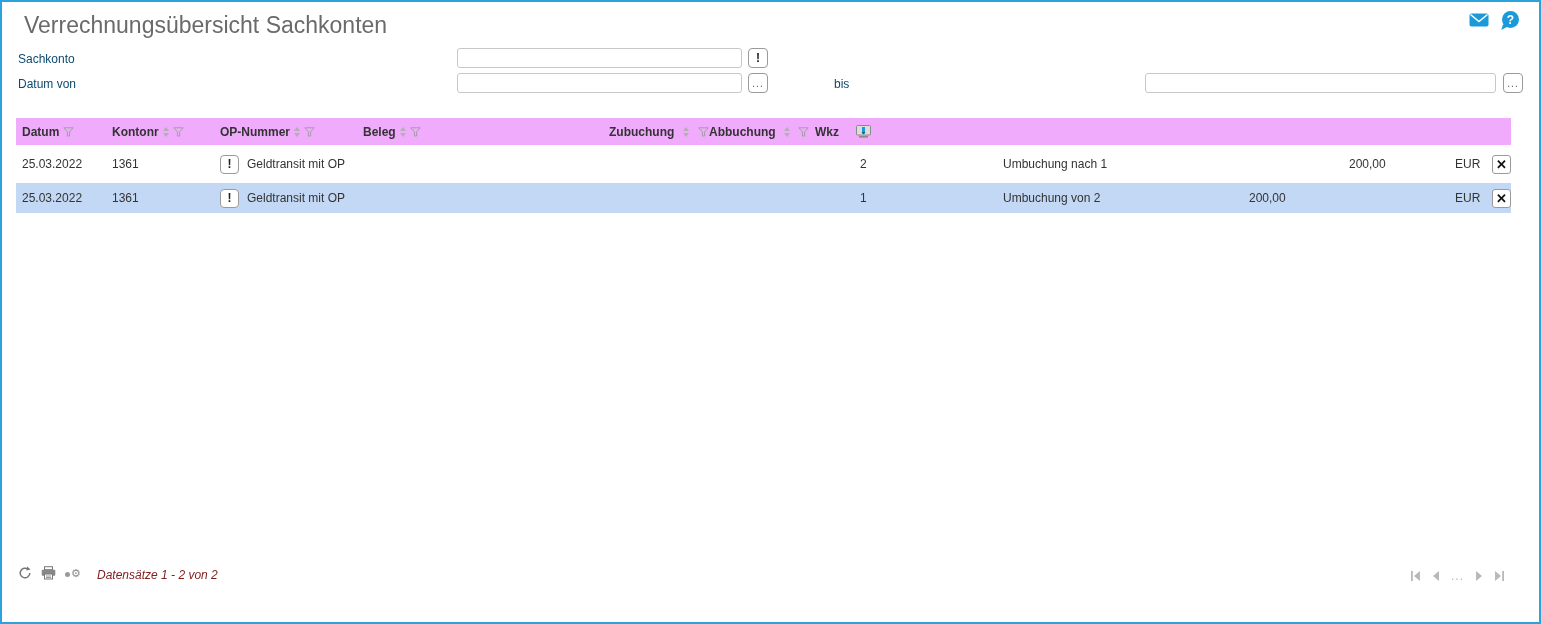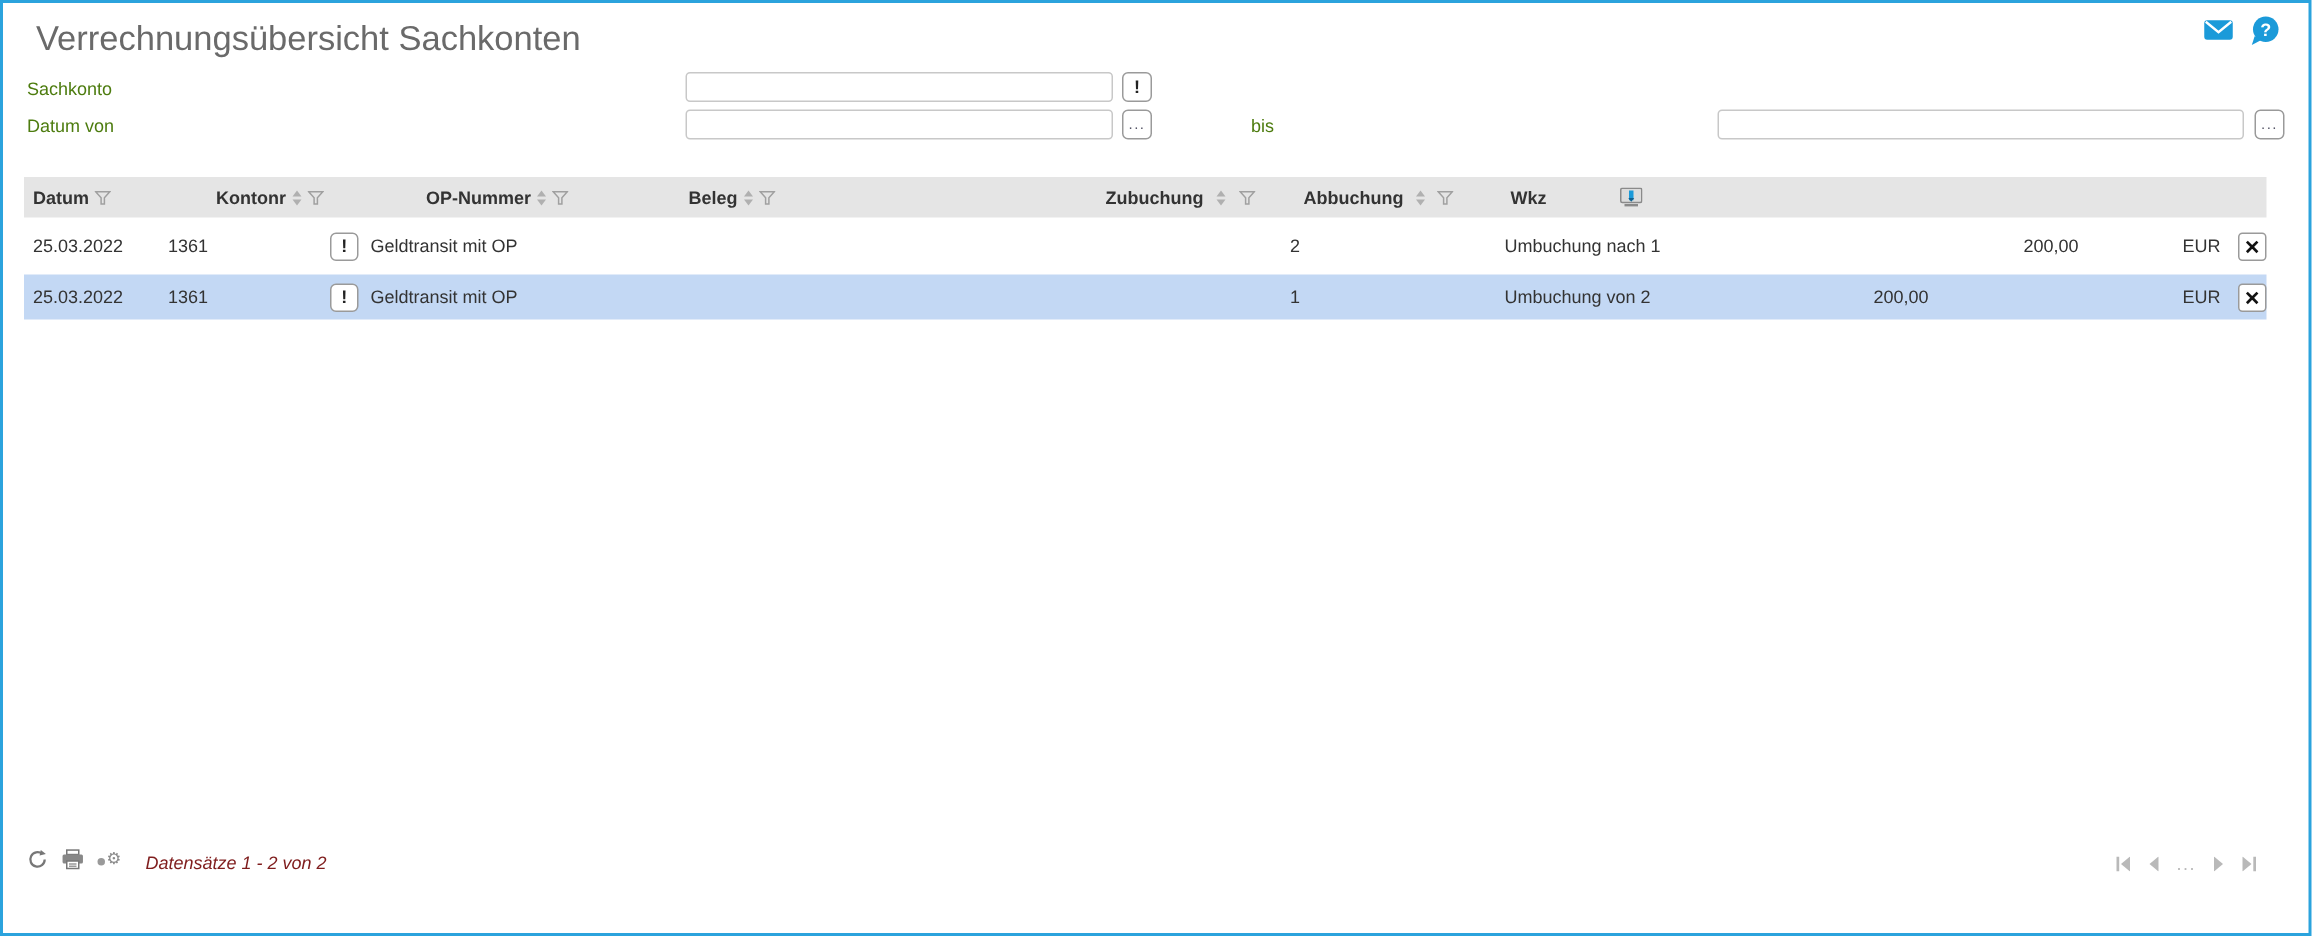--- a/index.html
+++ b/index.html
@@ -23,21 +23,21 @@
     display:flex; align-items:center; justify-content:center; cursor:pointer;
   }
   .help-bubble::after {
     content:""; position:absolute; left:0px; bottom:-3px;
     width:0; height:0;
     border-left:6px solid #1b9ad9; border-bottom:6px solid transparent;
     transform:rotate(18deg);
   }
   .mail-btn { cursor:pointer; display:inline-flex; margin-top:2px; }
 
-  .form-label { position:absolute; font-size:12px; color:#4d7c0f; }
+  .form-label { position:absolute; font-size:12px; color:#0c4a6e; }
   .lbl-sachkonto { left:16px; top:50px; }
   .lbl-datum-von { left:16px; top:75px; }
   .lbl-bis { left:800px; top:75px;padding-left:32px; }
 
   input.field {
     position:absolute; height:20px; border:1px solid #c8c8c8; border-radius:3px;
     background:#fff; font:12px "Liberation Sans", sans-serif; padding:0 6px; outline:none; color:#333;
   }
   .inp-sachkonto { left:455px; top:46px; width:285px; }
   .inp-datum-von { left:455px; top:71px; width:285px; }
@@ -48,22 +48,22 @@
     background:#fff; display:inline-flex; align-items:center; justify-content:center;
     font:bold 12px "Liberation Sans", sans-serif; color:#222; cursor:pointer; padding:0;
   }
   .btn-excl { left:746px; top:46px; }
   .btn-browse1 { left:746px; top:71px; font-weight:normal; font-size:10px; color:#556; letter-spacing:1px; }
   .btn-browse2 { left:1501px; top:71px; font-weight:normal; font-size:10px; color:#556; letter-spacing:1px; }
 
   
   .grid { position:absolute; left:14px; top:116px; width:1495px; }
   .grid-header {
-    display:flex; align-items:center; height:27px; background:#e5e5e5;
-    font-weight:bold; font-size:12px; color:#333; padding-left:6px;gap:32px;
+    display:flex; align-items:center; height:27px; background:#f0abfc;
+    font-weight:bold; font-size:12px; color:#333; padding-left:6px;
   }
   .grid-row {
     display:flex; align-items:center; height:30px; margin-top:4px;
     font-size:12px; color:#333; padding-left:6px; cursor:pointer;
   }
   .grid-row.selected { background:#c3d8f4; }
 
   .c-datum { width:90px; }
   .c-kontonr { width:108px; }
   .c-bez { flex:1; display:flex; align-items:center; gap:8px; }

